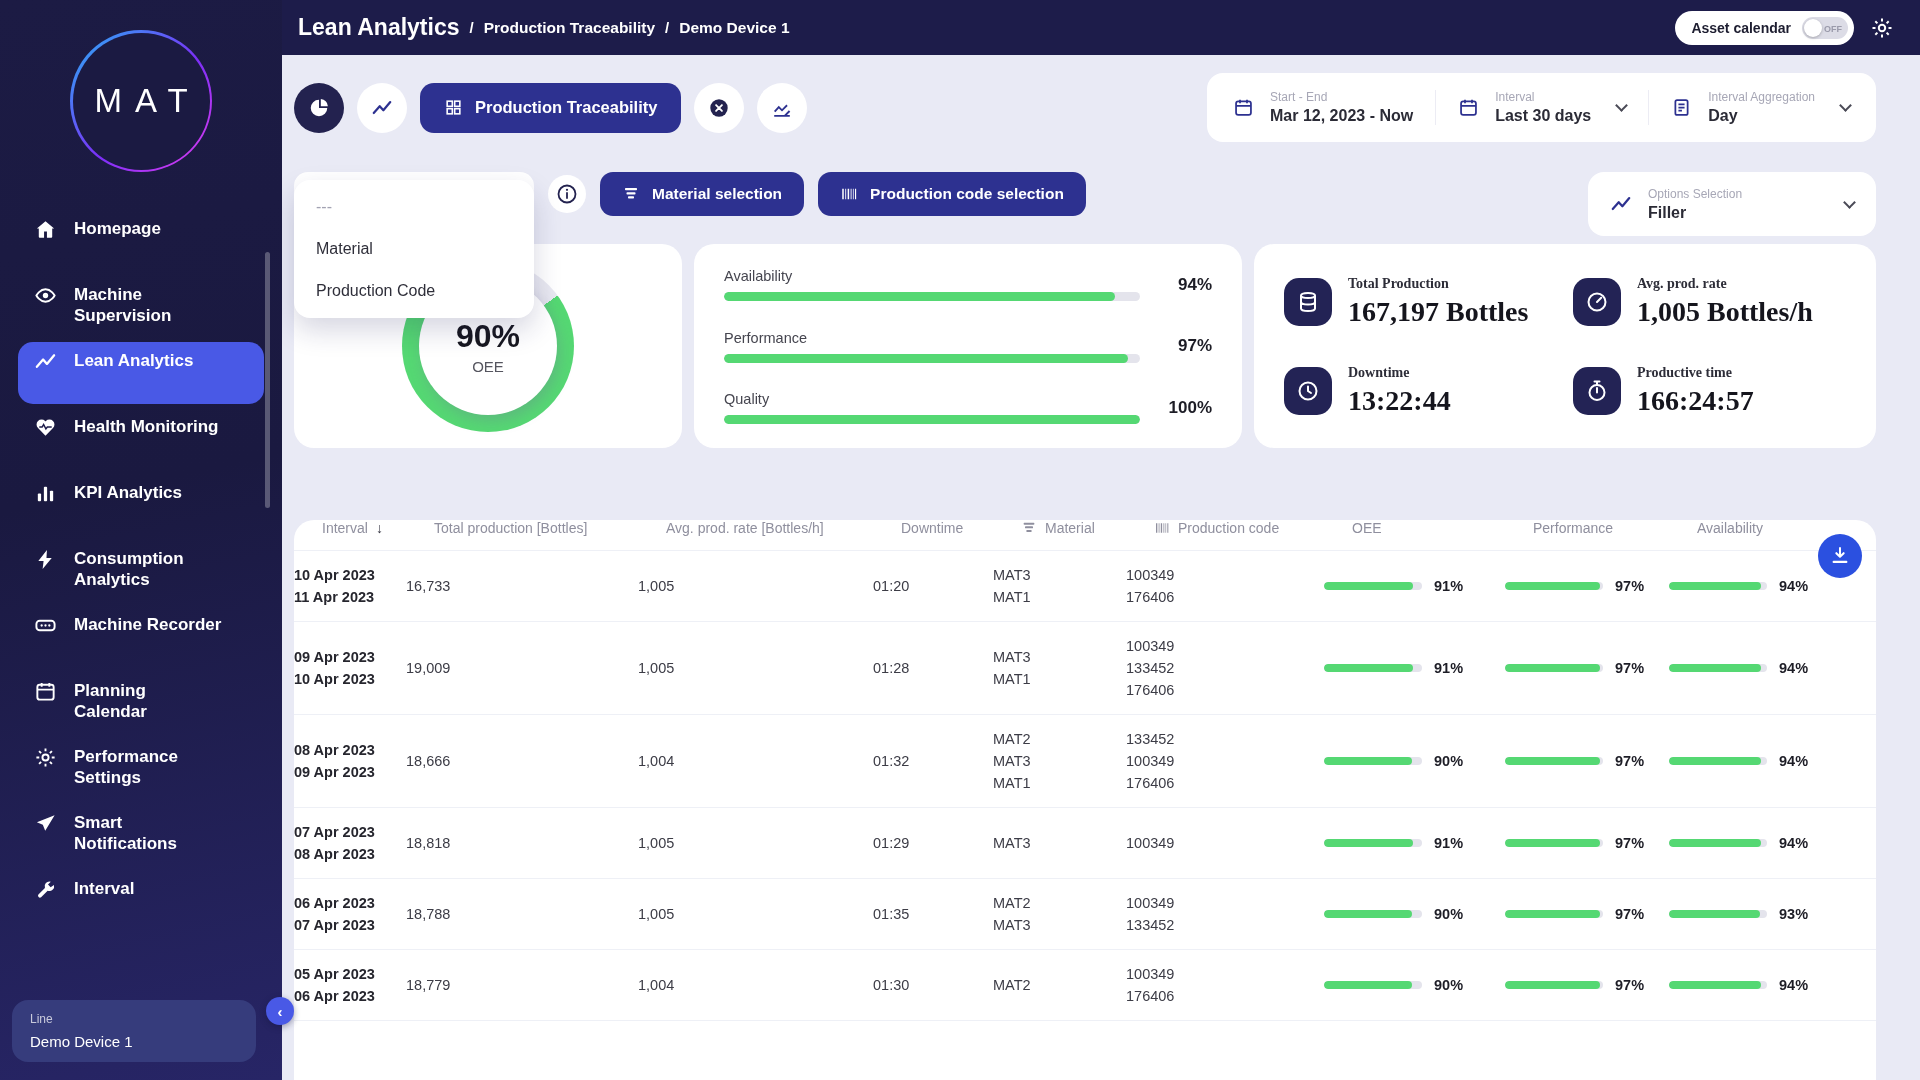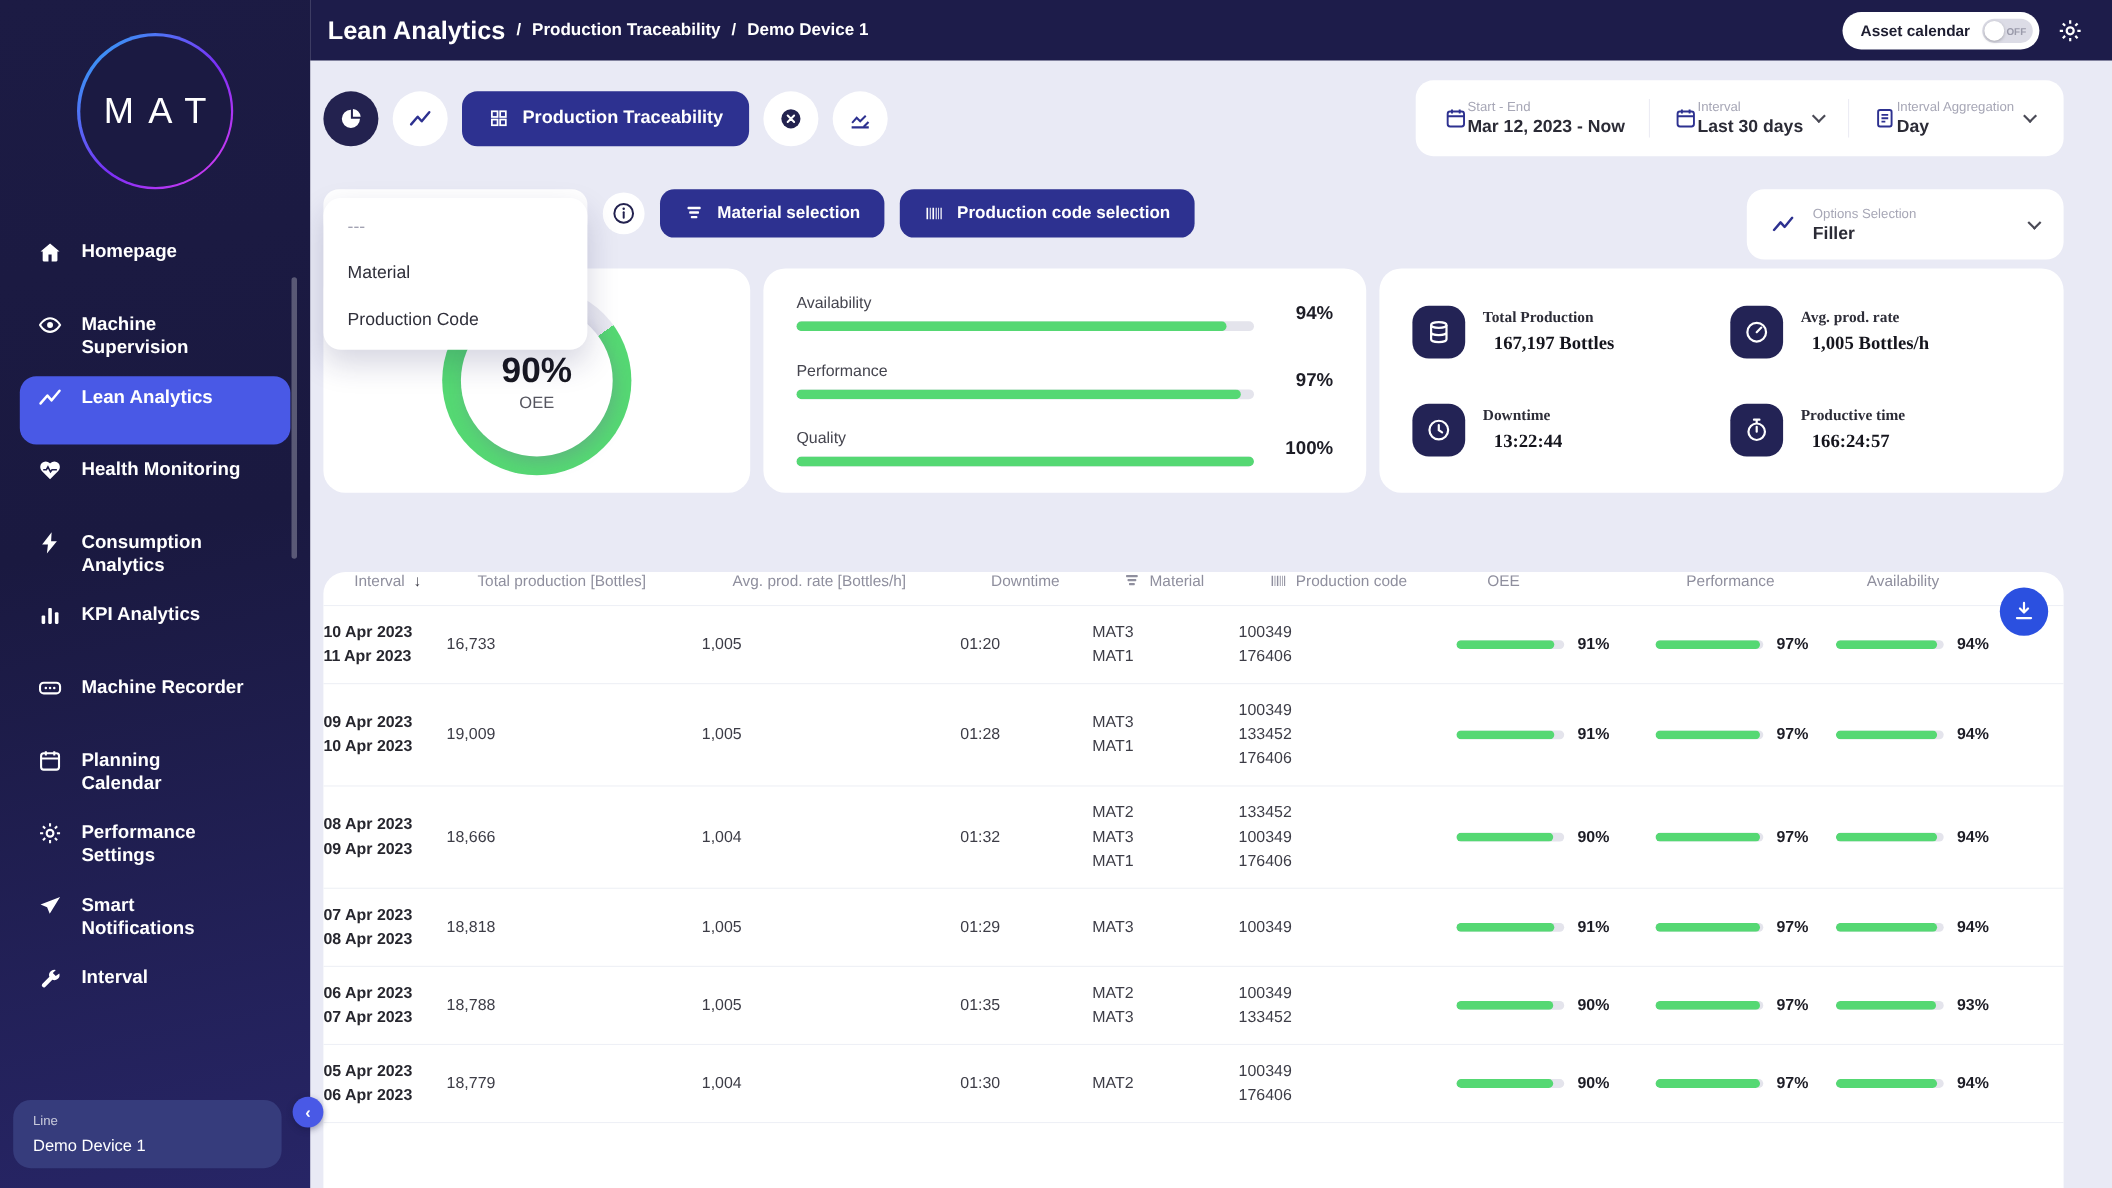--- a/index.html
+++ b/index.html
@@ -61,21 +61,21 @@
   .round-btn.light{background:#fff;color:#2d3190;}
   .round-btn .ic{width:22px;height:22px;display:inline-flex;}
   .round-btn .ic svg{width:100%;height:100%;}
   .btn-primary{display:flex;align-items:center;gap:12px;background:#2d3190;color:#fff;
     border:none;border-radius:14px;height:50px;padding:0 24px;font-size:16.5px;font-weight:700;
     font-family:"Liberation Sans",sans-serif;cursor:pointer;}
   .btn-primary .ic{width:19px;height:19px;display:inline-flex;color:#fff;}
   .btn-primary .ic svg{width:100%;height:100%;}
   .date-card{margin-left:auto;background:#fff;border-radius:16px;height:69px;display:flex;
     align-items:center;padding:0 4px;}
-  .date-section{display:flex;align-items:center;gap:0;padding:0 22px;cursor:pointer;}
+  .date-section{display:flex;align-items:center;gap:16px;padding:0 22px;cursor:pointer;}
   .date-section + .date-section{border-left:1px solid #ececf4;}
   .date-ic{width:21px;height:21px;color:#2d3190;display:inline-flex;}
   .date-ic svg{width:100%;height:100%;}
   .date-texts{display:flex;flex-direction:column;gap:3px;}
   .date-lbl{font-size:12px;color:#a7a7b6;}
   .date-val{font-size:16px;font-weight:700;color:#2b2b36;}
   .chev{width:9px;height:9px;border-right:2.2px solid #4a4a56;border-bottom:2.2px solid #4a4a56;
     transform:rotate(45deg);margin-left:10px;margin-top:-4px;flex:0 0 auto;}
 
   .row2{display:flex;align-items:flex-start;gap:14px;margin-top:30px;}
@@ -120,21 +120,21 @@
   .metric-value{grid-column:2;grid-row:1/3;align-self:center;justify-self:end;
     font-size:17px;font-weight:700;color:#1d1d26;}
 
   .kpi-card{width:622px;padding:26px 30px;display:grid;grid-template-columns:1fr 1fr;
     row-gap:26px;column-gap:16px;}
   .kpi{display:flex;align-items:center;gap:16px;font-family:Liberation Serif, serif;}
   .kpi-ic{width:48px;height:48px;flex:0 0 48px;border-radius:15px;background:#232355;display:flex;
     align-items:center;justify-content:center;}
   .kpi-ic svg{width:24px;height:24px;}
   .kpi-label{font-size:14px;font-weight:700;color:#2d2d38;}
-  .kpi-value{font-size:17px;font-weight:700;color:#15151d;margin-top:4px;margin-left:10px;}
+  .kpi-value{font-size:28px;font-weight:700;color:#15151d;margin-top:4px;}
 
   
   .table-card{position:relative;margin-top:14px;height:700px;padding:0 0 10px;}
   .download-btn{position:absolute;top:14px;right:14px;width:44px;height:44px;border-radius:50%;
     background:#2b50e0;border:none;display:flex;align-items:center;justify-content:center;cursor:pointer;}
   .download-btn svg{width:22px;height:22px;}
   .tgrid{display:grid;grid-template-columns:112px 232px 235px 120px 133px 198px 181px 164px 1fr;
     align-items:center;padding:0 28px;}
   .thead{margin-top:72px;padding-bottom:14px;}
   .th{font-size:14px;color:#8f8f9e;display:flex;align-items:center;gap:8px;cursor:pointer;}
@@ -190,37 +190,37 @@
     </div>
     <div class="nav-item">
       <span class="nav-icon">
           <svg viewBox="0 0 24 24" fill="currentColor">
             <path d="M12 20.5 4.2 12.6a5.2 5.2 0 0 1 7.4-7.4l.4.5.4-.5a5.2 5.2 0 0 1 7.4 7.4Z"></path>
             <path d="M5.5 11.5h3l1.5-2.6 2.4 4.6 1.5-2h4.6" stroke="#1d1c4a" stroke-width="1.5" fill="none"></path>
           </svg>
         </span>
       <span class="nav-label">Health Monitoring</span>
     </div>
-    <div class="nav-item two-line">
-      <span class="nav-icon">
-          <svg viewBox="0 0 24 24" fill="currentColor">
-            <path d="M13.5 2 4.5 13.5h5.5L9 22l9.5-11.5h-5.5Z"></path>
-          </svg>
-        </span>
-      <span class="nav-label">Consumption Analytics</span>
-    </div>
     <div class="nav-item">
       <span class="nav-icon">
           <svg viewBox="0 0 24 24" fill="currentColor">
             <rect x="4" y="12" width="3.4" height="8" rx="1"></rect>
             <rect x="10.3" y="5" width="3.4" height="15" rx="1"></rect>
             <rect x="16.6" y="9" width="3.4" height="11" rx="1"></rect>
           </svg>
         </span>
       <span class="nav-label">KPI Analytics</span>
+    </div>
+    <div class="nav-item two-line">
+      <span class="nav-icon">
+          <svg viewBox="0 0 24 24" fill="currentColor">
+            <path d="M13.5 2 4.5 13.5h5.5L9 22l9.5-11.5h-5.5Z"></path>
+          </svg>
+        </span>
+      <span class="nav-label">Consumption Analytics</span>
     </div>
     <div class="nav-item">
       <span class="nav-icon">
           <svg viewBox="0 0 24 24" fill="none" stroke="currentColor" stroke-width="2">
             <rect x="2.5" y="7" width="19" height="10" rx="3.5"></rect>
             <circle cx="8" cy="12" r="1.2" fill="currentColor" stroke="none"></circle>
             <circle cx="12" cy="12" r="1.2" fill="currentColor" stroke="none"></circle>
             <circle cx="16" cy="12" r="1.2" fill="currentColor" stroke="none"></circle>
           </svg>
         </span>

